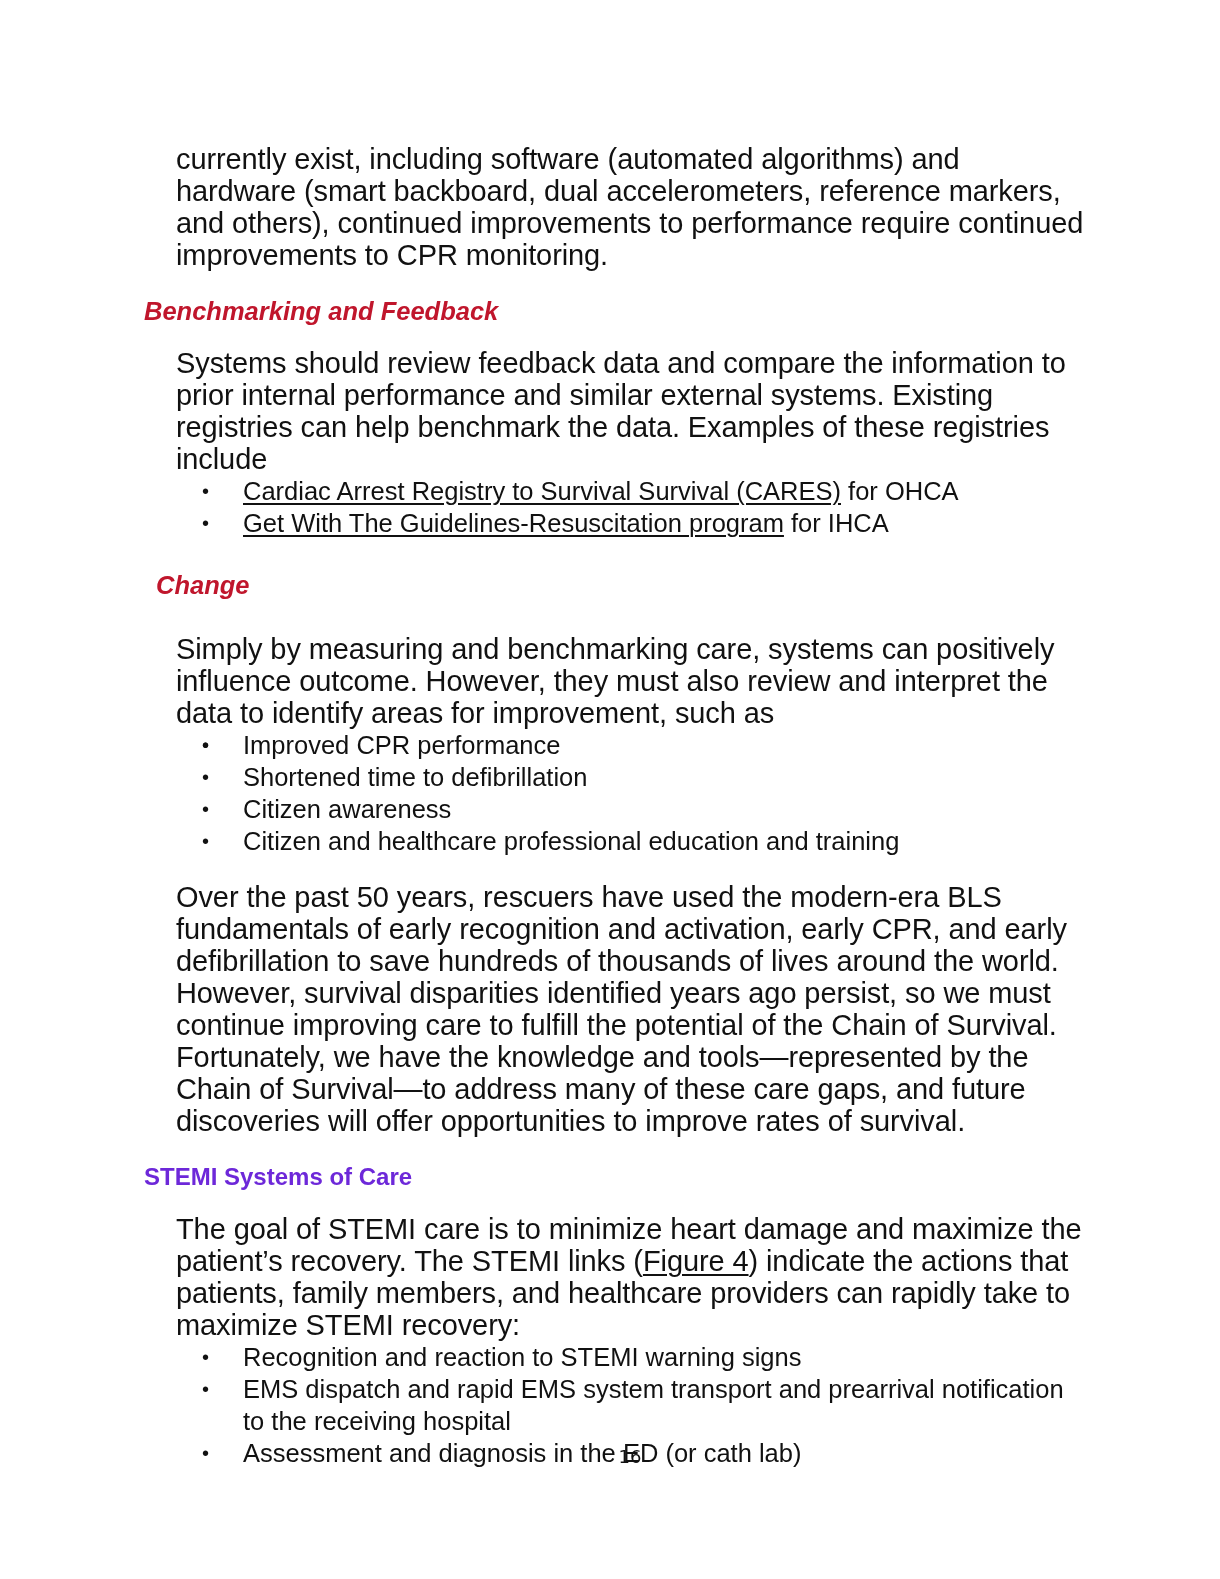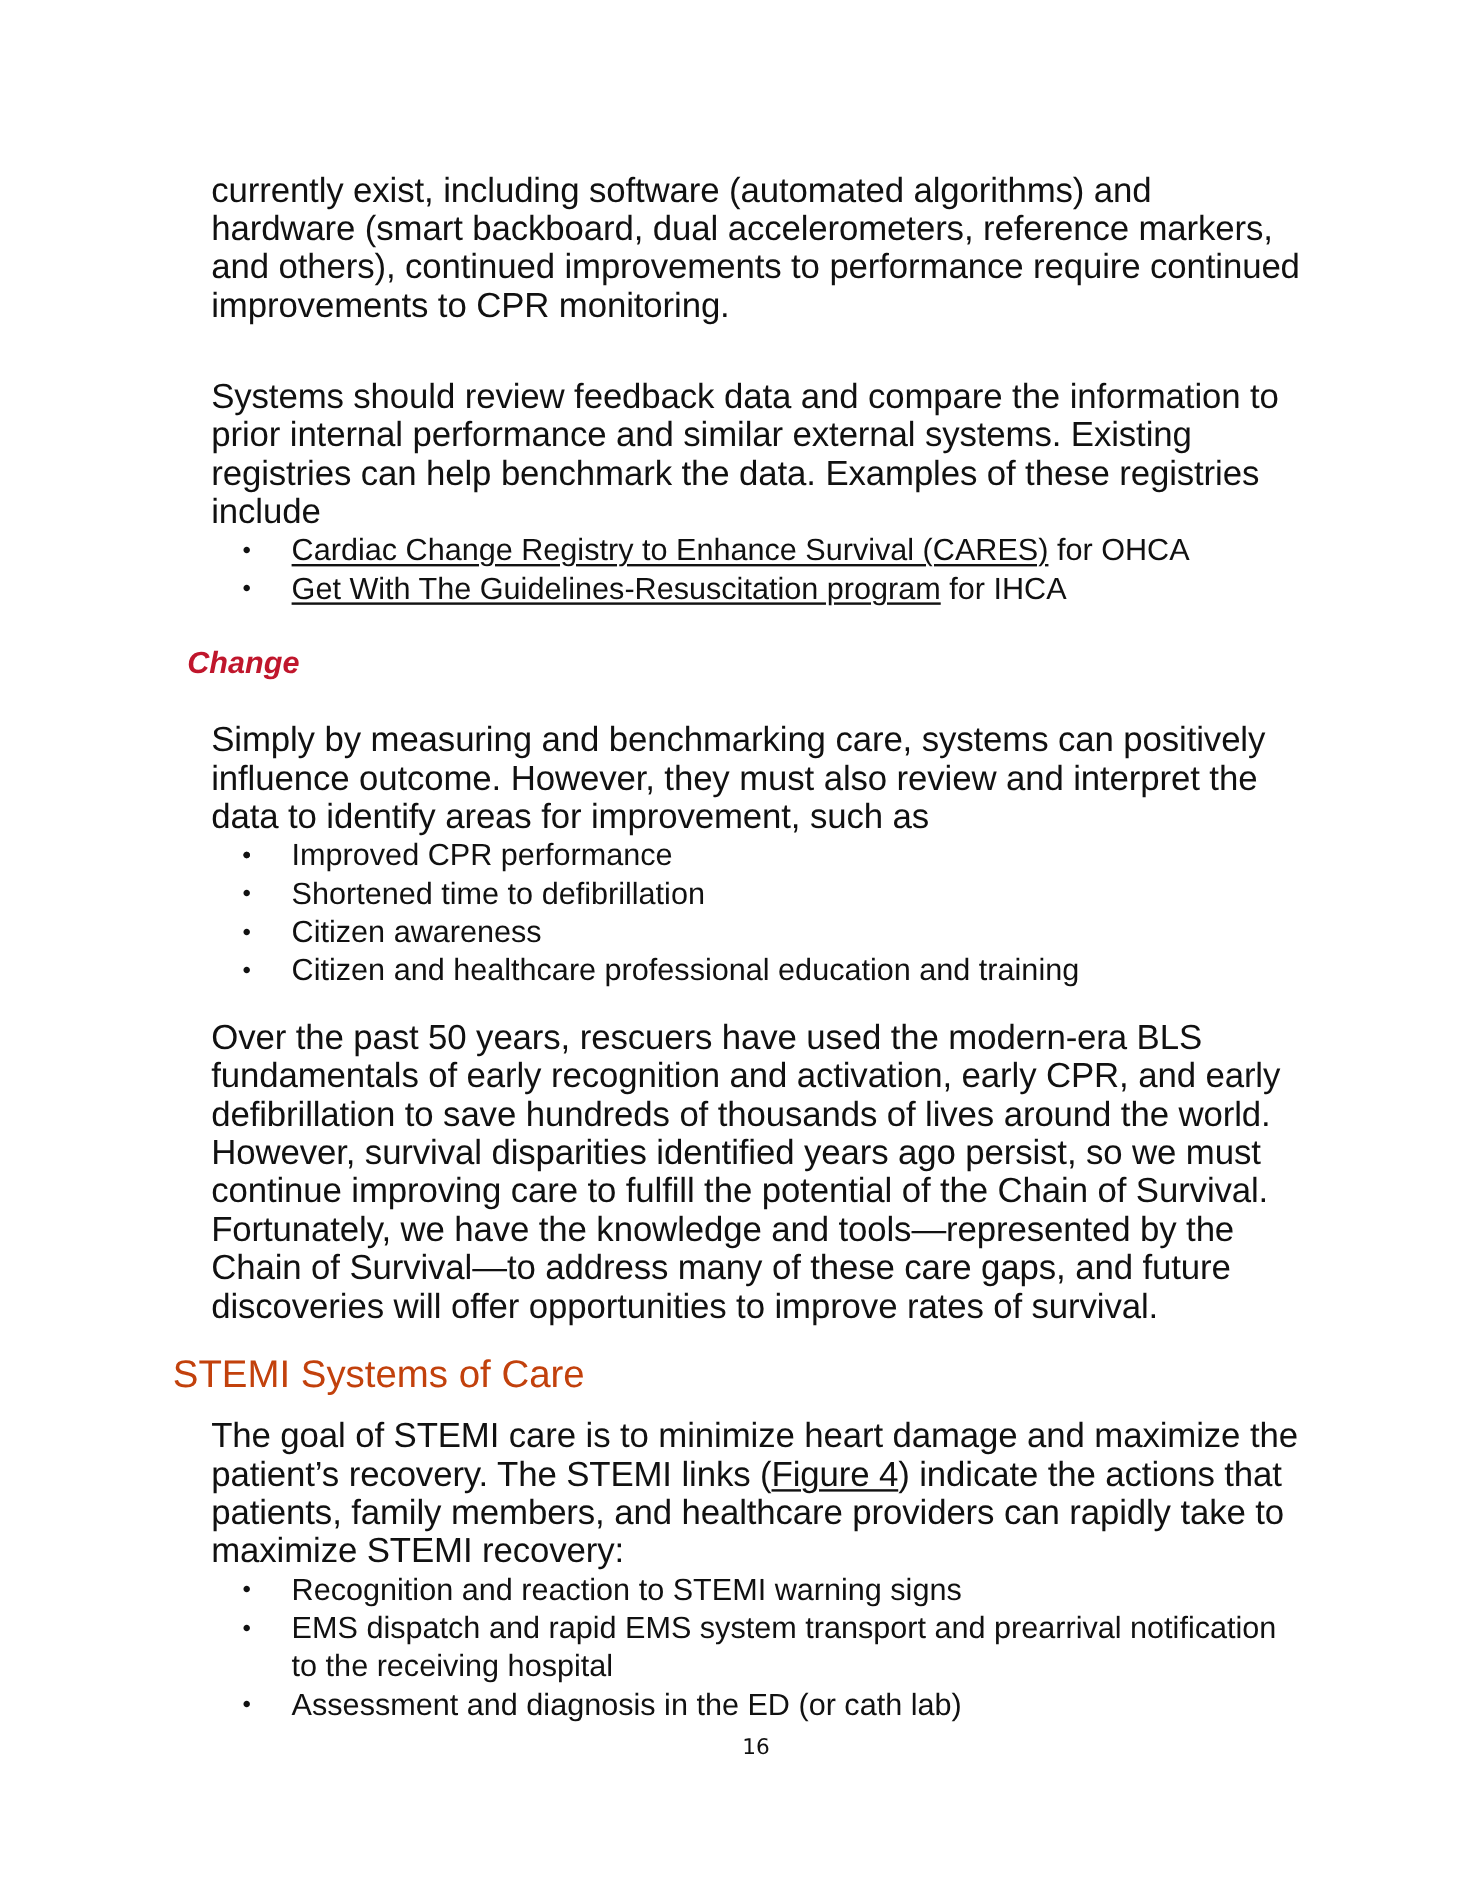--- a/index.html
+++ b/index.html
@@ -32,24 +32,24 @@
       margin-left: 32px;
     }
     .h-red {
       font-size: 25.5px;
       line-height: 32px;
       font-weight: bold;
       font-style: italic;
       color: #c0162c;
     }
     .h-black {
-      font-size: 32px;
+      font-size: 24px;
       line-height: 32px;
-      font-weight: normal;
-      color: #c2410c;
+      font-weight: bold;
+      color: #6d28d9;
     }
     ul.bullets {
       list-style: none;
       margin: 0;
       padding: 0;
     }
     ul.bullets li {
       position: relative;
       padding-left: 99px;
       font-size: 25.5px;
@@ -85,29 +85,30 @@
   </style>
 </head>
 <body>
 
 <div class="page">
 
   <p class="para">currently exist, including software (automated algorithms) and hardware (smart backboard, dual accelerometers, reference markers, and others), continued improvements to performance require continued improvements to CPR monitoring.</p>
 
   <div class="gap-l"></div>
 
+  <h3 class="h-red" style="margin:0;">Benchmarking and Feedback</h3>
 
   <div class="gap-m"></div>
 
   <p class="para">Systems should review feedback data and compare the information to prior internal performance and similar external systems. Existing registries can help benchmark the data. Examples of these registries include</p>
 
   <ul class="bullets">
     <li>
       <span class="bullet">•</span>
-      <a class="link" href="#">Cardiac Change Registry to Enhance Survival (CARES)</a><span> for OHCA</span>
+      <a class="link" href="#">Cardiac Arrest Registry to Survival Survival (CARES)</a><span> for OHCA</span>
     </li>
     <li>
       <span class="bullet">•</span>
       <a class="link" href="#">Get With The Guidelines-Resuscitation program</a><span> for IHCA</span>
     </li>
   </ul>
 
   <div class="gap-s"></div>
 
   <h3 class="h-red" style="margin:12px;">Change</h3>

